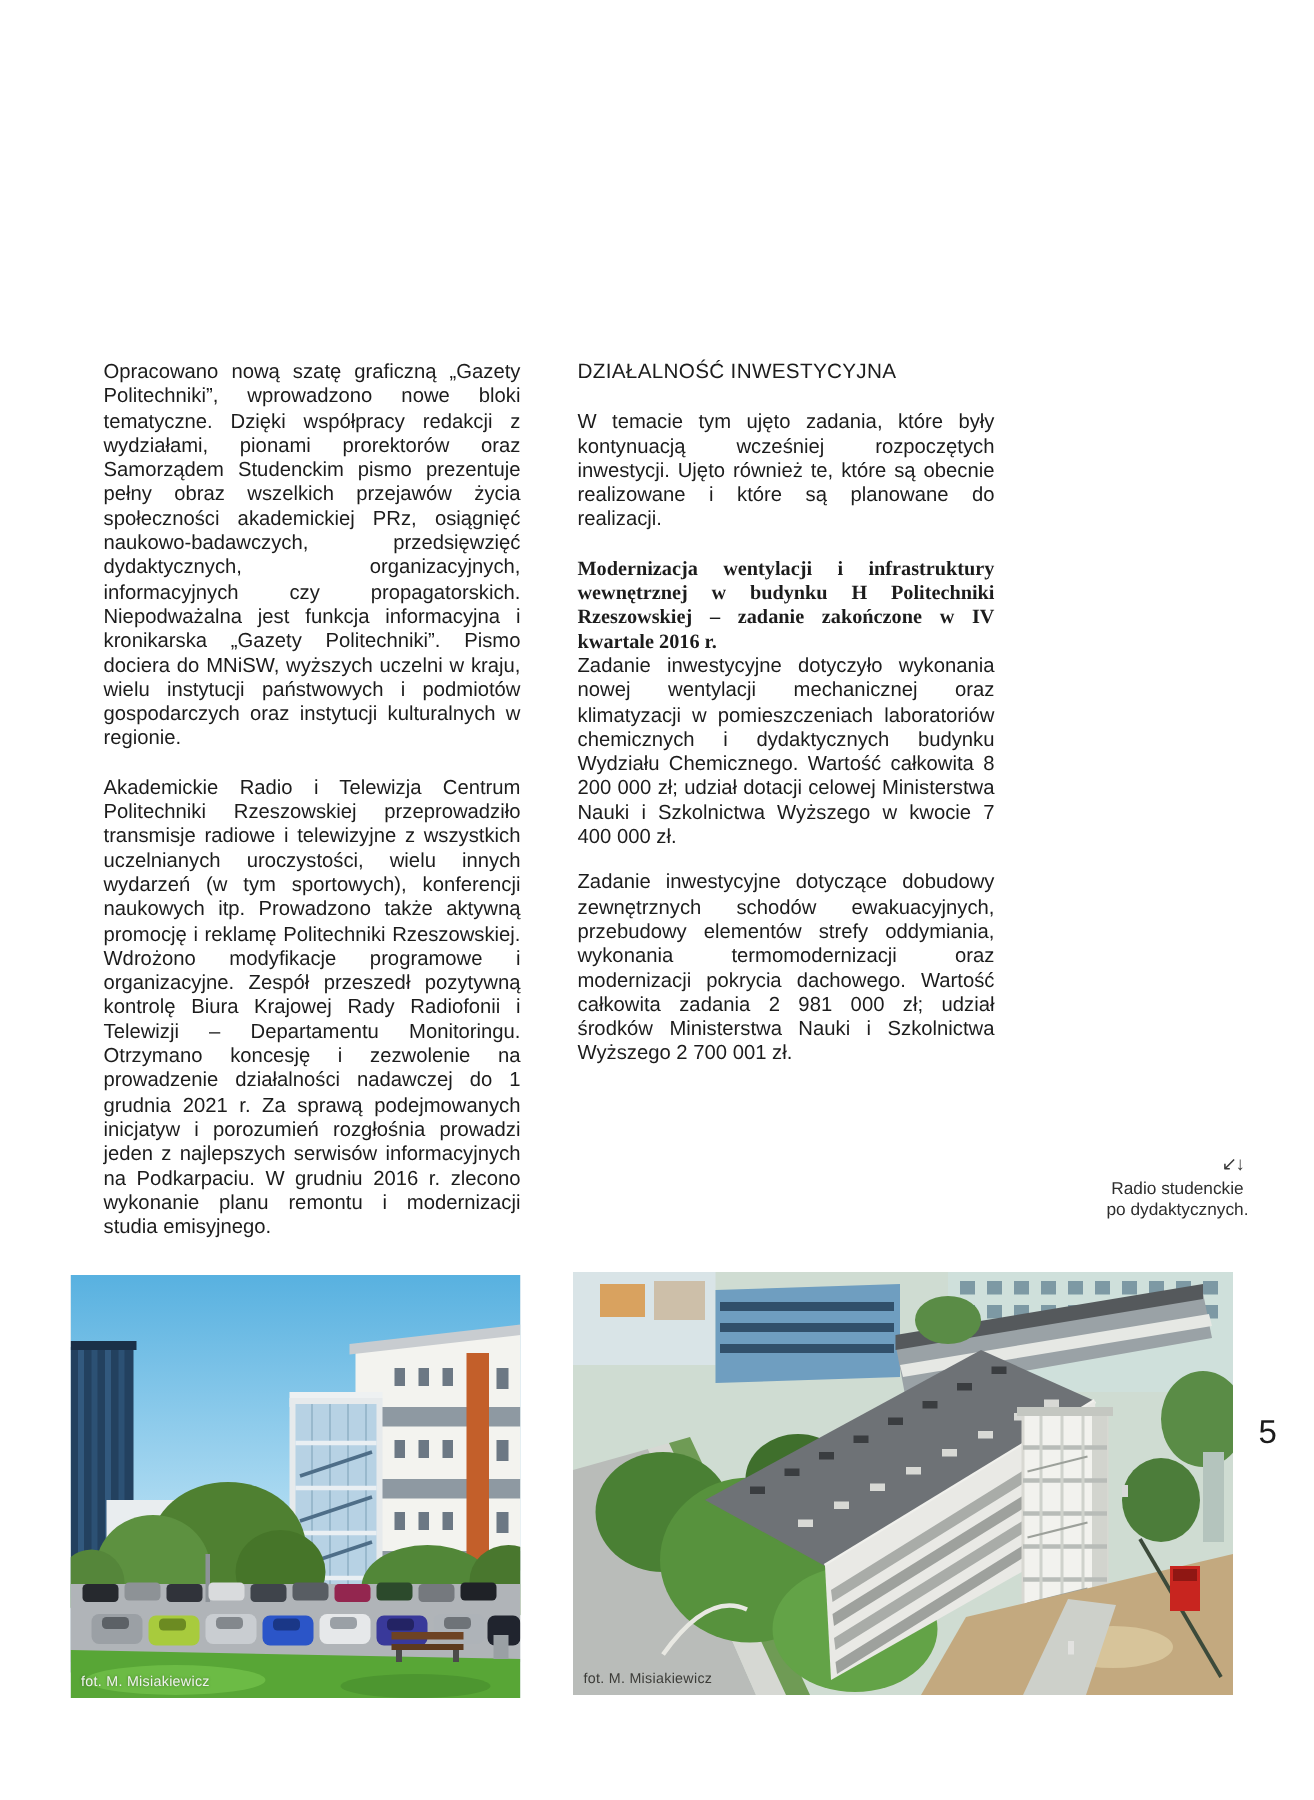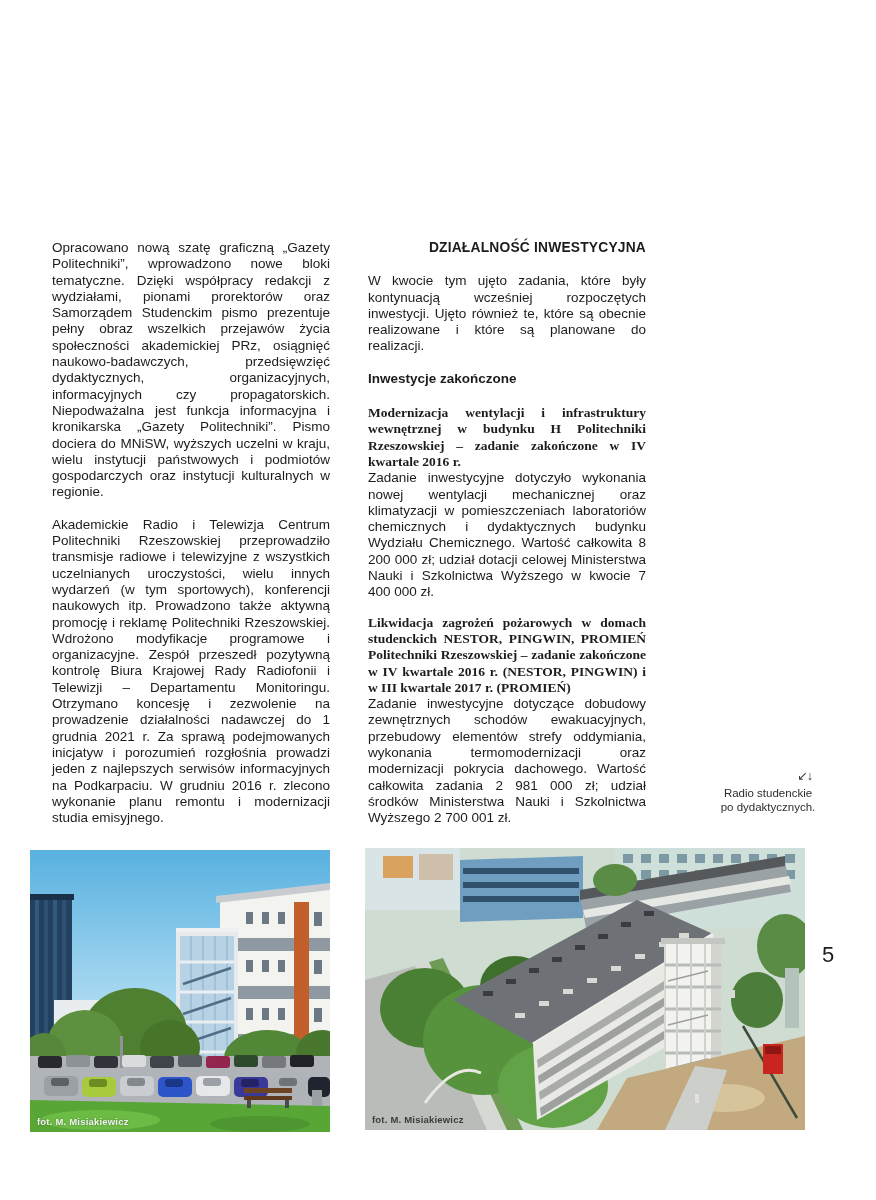--- a/index.html
+++ b/index.html
@@ -1,60 +1,58 @@
 <!DOCTYPE html>
 <html><head>
 <meta charset="utf-8">
 <style>
   html,body{margin:0;padding:0;background:#fff;}
   .page{
     position:relative;width:852px;height:1200px;background:#ffffff;
-    font-family:"Liberation Sans",sans-serif;color:#1c1c1c;overflow:hidden;
+    font-family:"Liberation Sans",sans-serif;color:#1c1c1c;overflow:hidden;margin-left:17px;
   }
   .col{position:absolute;top:240px;width:278px;font-size:13.5px;line-height:16.3px;text-align:justify;}
   .col-left{left:52px;}
   .col-right{left:368px;}
   .col p{margin:0 0 16px 0;}
-  .heading{font-size:13.8px;font-weight:700;margin:0 0 17px 0;letter-spacing:.2px;text-align:right;}
+  .heading{font-size:13.8px;font-weight:400;margin:0 0 17px 0;letter-spacing:.2px;text-align:left;}
   .subheading{font-size:13.5px;font-weight:700;margin:0 0 18px 0;text-align:left;}
   .inv-title{font-weight:700;margin:0 !important;font-family:Liberation Serif, serif;}
   .inv-body{margin:0 0 14px 0 !important;}
   .photo-caption{position:absolute;left:720px;top:769px;width:96px;font-size:11.5px;line-height:14.5px;text-align:center;color:#2d2d2d;}
   .caption-arrows{text-align:right;padding-right:4px;font-size:12.5px;letter-spacing:-1px;margin-bottom:2px;color:#3a3a3a;}
   .page-number{position:absolute;left:822px;top:942px;font-size:22px;color:#1c1c1c;}
   .photo{position:absolute;margin:0;overflow:hidden;background:#dde5e9;}
   .photo-left{left:30px;top:850px;width:300px;height:282px;}
   .photo-right{left:365px;top:848px;width:440px;height:282px;}
   .photo svg{display:block;width:100%;height:100%;}
-  .credit{position:absolute;left:7px;bottom:5px;font-size:9.5px;letter-spacing:.2px;font-weight:bold;}
+  .credit{position:absolute;left:7px;bottom:5px;font-size:9.5px;letter-spacing:.2px;}
   .credit-light{color:#f0f2ef;text-shadow:0 0 2px rgba(0,0,0,.35);}
   .credit-dark{color:#3c3c38;}
 </style>
 </head>
 <body>
 
 <div class="page">
 
   <main class="col col-left">
     <p>Opracowano nową szatę graficzną „Gazety Politechniki”, wprowadzono nowe bloki tematyczne. Dzięki współpracy redakcji z wydziałami, pionami prorektorów oraz Samorządem Studenckim pismo prezentuje pełny obraz wszelkich przejawów życia społeczności akademickiej PRz, osiągnięć naukowo-badawczych, przedsięwzięć dydaktycznych, organizacyjnych, informacyjnych czy propagatorskich. Niepodważalna jest funkcja informacyjna i kronikarska „Gazety Politechniki”. Pismo dociera do MNiSW, wyższych uczelni w kraju, wielu instytucji państwowych i podmiotów gospodarczych oraz instytucji kulturalnych w regionie.</p>
     <p>Akademickie Radio i Telewizja Centrum Politechniki Rzeszowskiej przeprowadziło transmisje radiowe i telewizyjne z wszystkich uczelnianych uroczystości, wielu innych wydarzeń (w tym sportowych), konferencji naukowych itp. Prowadzono także aktywną promocję i reklamę Politechniki Rzeszowskiej. Wdrożono modyfikacje programowe i organizacyjne. Zespół przeszedł pozytywną kontrolę Biura Krajowej Rady Radiofonii i Telewizji – Departamentu Monitoringu. Otrzymano koncesję i zezwolenie na prowadzenie działalności nadawczej do 1 grudnia 2021 r. Za sprawą podejmowanych inicjatyw i porozumień rozgłośnia prowadzi jeden z najlepszych serwisów informacyjnych na Podkarpaciu. W grudniu 2016 r. zlecono wykonanie planu remontu i modernizacji studia emisyjnego.</p>
   </main>
 
   <section class="col col-right">
     <h1 class="heading">DZIAŁALNOŚĆ INWESTYCYJNA</h1>
-    <p>W kwocie tym ujęto zadania, które były kontynuacją wcześniej rozpoczętych inwestycji. Ujęto również te, które są obecnie realizowane i które są planowane do realizacji.</p>
-    <h2 class="subheading">Inwestycje zakończone</h2>
+    <p>W temacie tym ujęto zadania, które były kontynuacją wcześniej rozpoczętych inwestycji. Ujęto również te, które są obecnie realizowane i które są planowane do realizacji.</p>
 
     <div>
       <p class="inv-title">Modernizacja wentylacji i infrastruktury wewnętrznej w budynku H Politechniki Rzeszowskiej – zadanie zakończone w IV kwartale 2016 r.</p>
       <p class="inv-body">Zadanie inwestycyjne dotyczyło wykonania nowej wentylacji mechanicznej oraz klimatyzacji w pomieszczeniach laboratoriów chemicznych i dydaktycznych budynku Wydziału Chemicznego. Wartość całkowita 8 200 000 zł; udział dotacji celowej Ministerstwa Nauki i Szkolnictwa Wyższego w kwocie 7 400 000 zł.</p>
     </div>
 
     <div>
-      <p class="inv-title">Likwidacja zagrożeń pożarowych w domach studenckich NESTOR, PINGWIN, PROMIEŃ Politechniki Rzeszowskiej – zadanie zakończone w IV kwartale 2016 r. (NESTOR, PINGWIN) i w III kwartale 2017 r. (PROMIEŃ)</p>
       <p class="inv-body">Zadanie inwestycyjne dotyczące dobudowy zewnętrznych schodów ewakuacyjnych, przebudowy elementów strefy oddymiania, wykonania termomodernizacji oraz modernizacji pokrycia dachowego. Wartość całkowita zadania 2 981 000 zł; udział środków Ministerstwa Nauki i Szkolnictwa Wyższego 2 700 001 zł.</p>
     </div>
   </section>
 
   <aside class="photo-caption">
     <div class="caption-arrows">↙↓</div>
     <div>Radio studenckie</div>
     <div>po dydaktycznych.</div>
   </aside>
 

